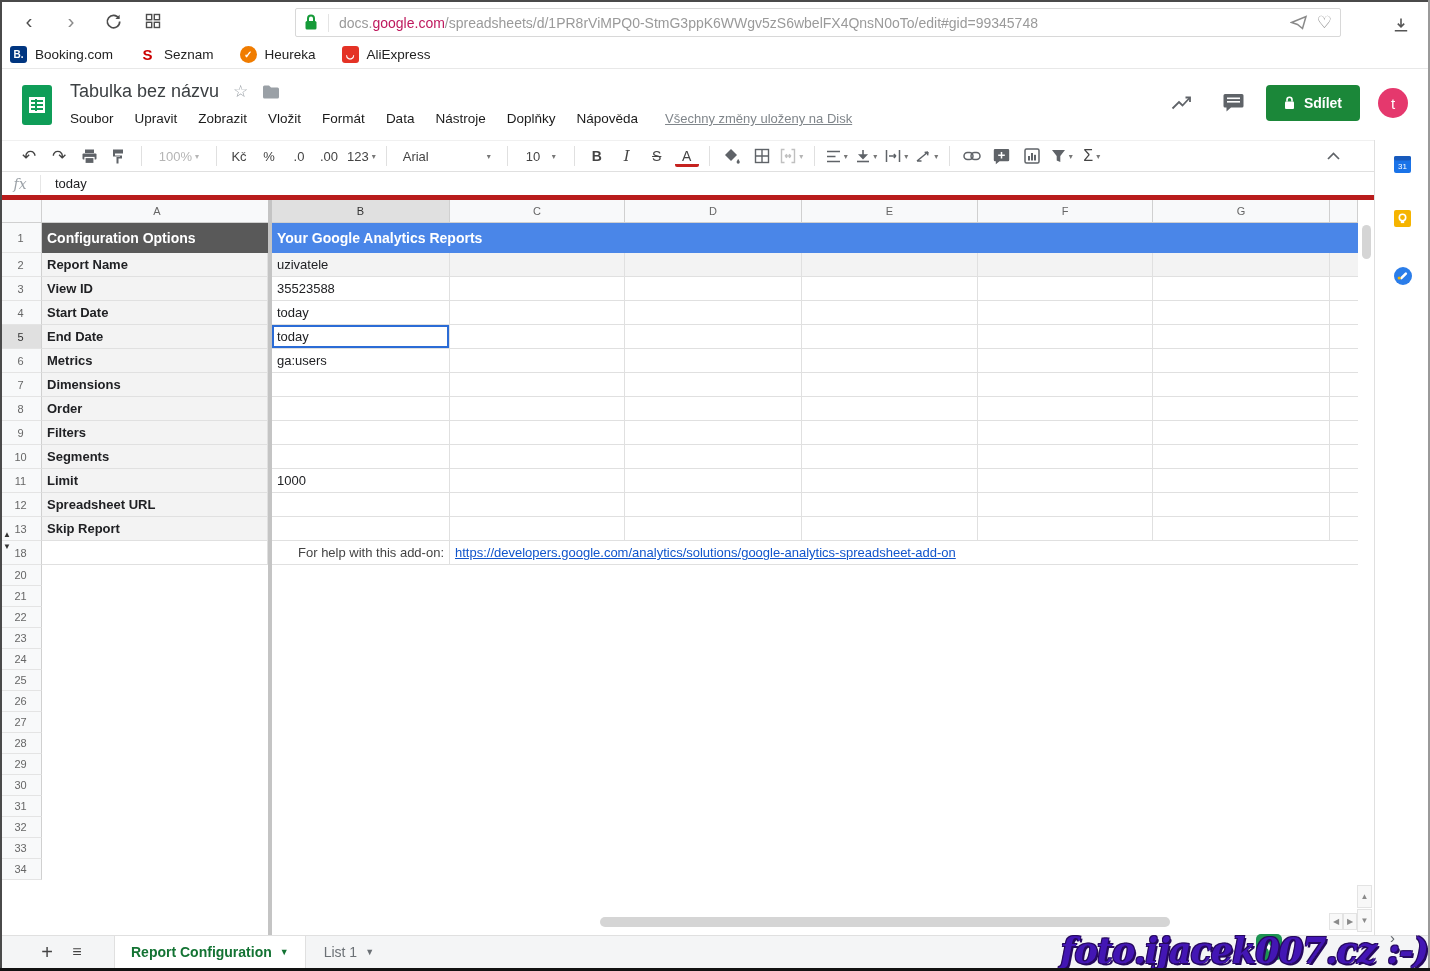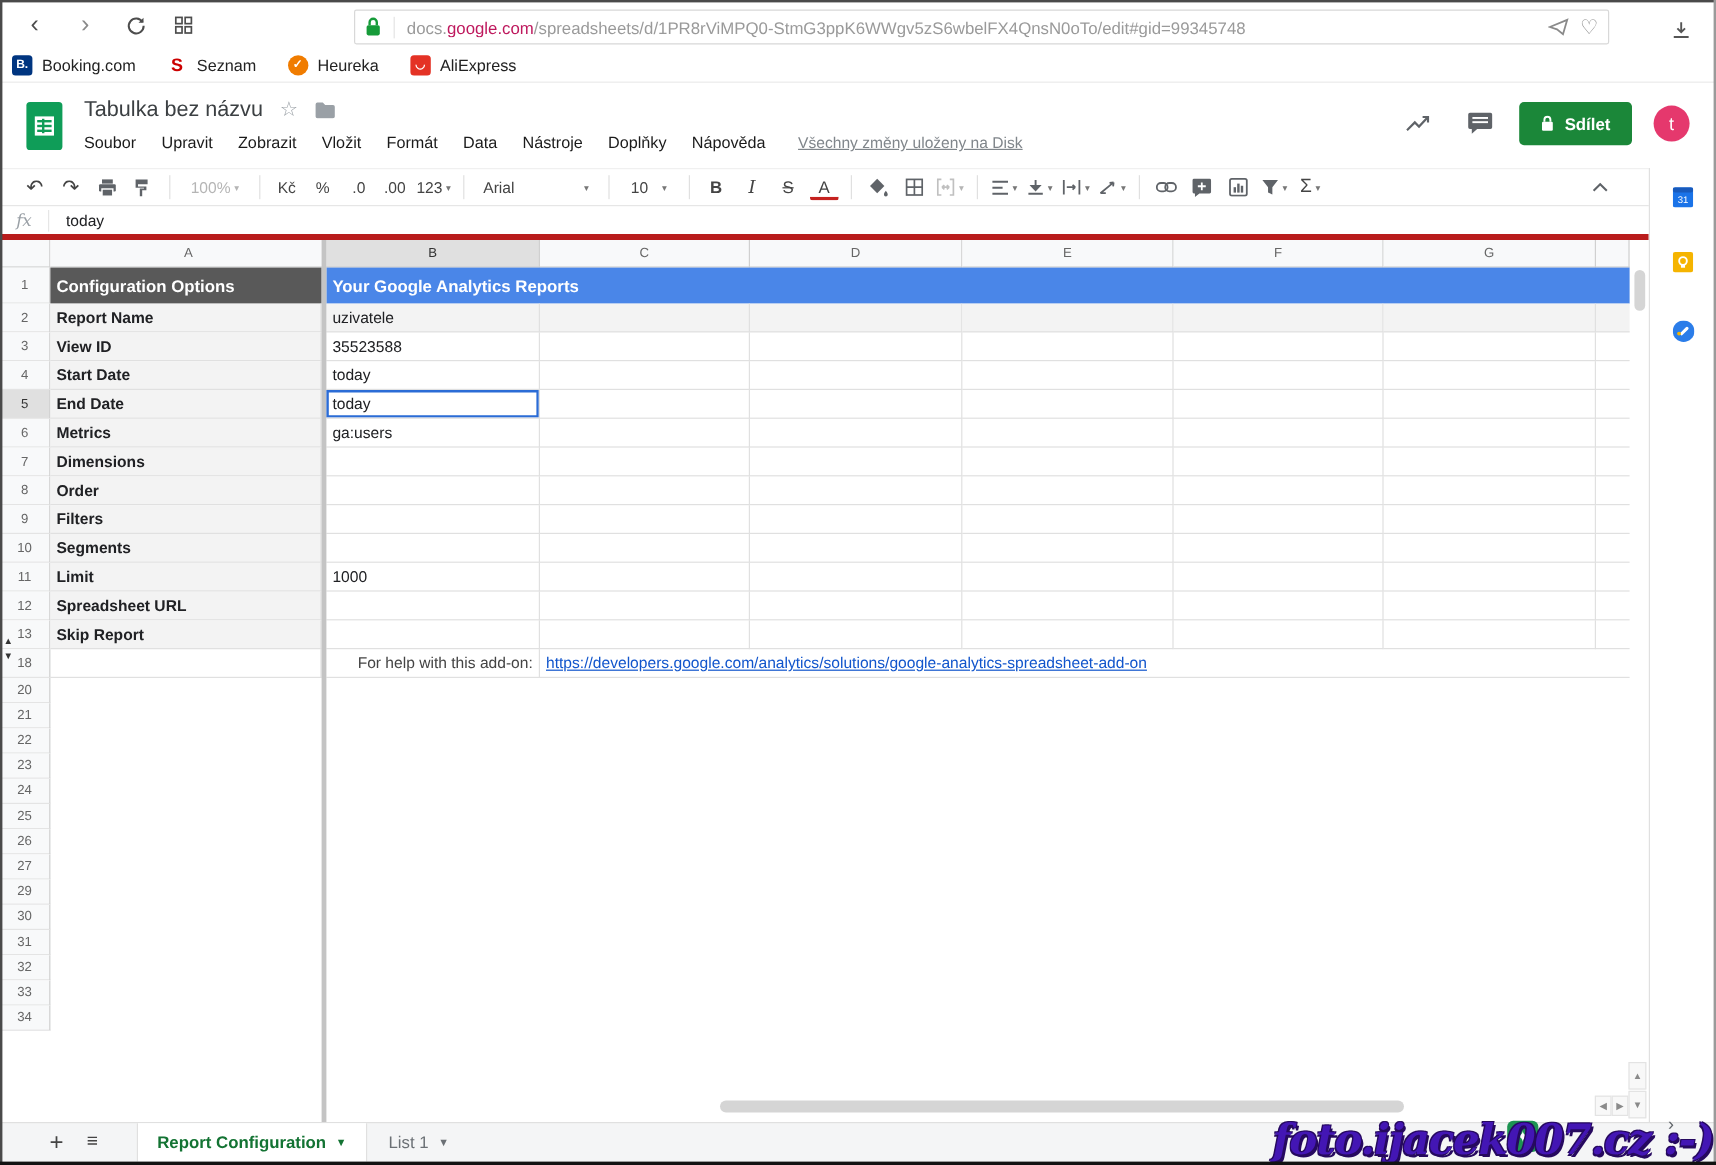--- a/index.html
+++ b/index.html
@@ -584,20 +584,24 @@
       <div class="cell nb" style="width: 1316px; height: 21px;"></div>
     </div>
     <div class="grow" style="height: 21px;">
       <div class="rowhead" style="width: 42px; height: 21px;">26</div>
       <div class="cell nb" style="width: 1316px; height: 21px;"></div>
     </div>
     <div class="grow" style="height: 21px;">
       <div class="rowhead" style="width: 42px; height: 21px;">27</div>
       <div class="cell nb" style="width: 1316px; height: 21px;"></div>
     </div>
+    <div class="grow" style="height: 21px;">
+      <div class="rowhead" style="width: 42px; height: 21px;">28</div>
+      <div class="cell nb" style="width: 1316px; height: 21px;"></div>
+    </div>
     <div class="grow" style="height: 21px; flex-direction: column;">
       <div class="rowhead" style="width: 42px; height: 21px;">29</div>
       <div class="cell nb" style="width: 1316px; height: 21px;"></div>
     </div>
     <div class="grow" style="height: 21px;">
       <div class="rowhead" style="width: 42px; height: 21px;">30</div>
       <div class="cell nb" style="width: 1316px; height: 21px;"></div>
     </div>
     <div class="grow" style="height: 21px;">
       <div class="rowhead" style="width: 42px; height: 21px;">31</div>

